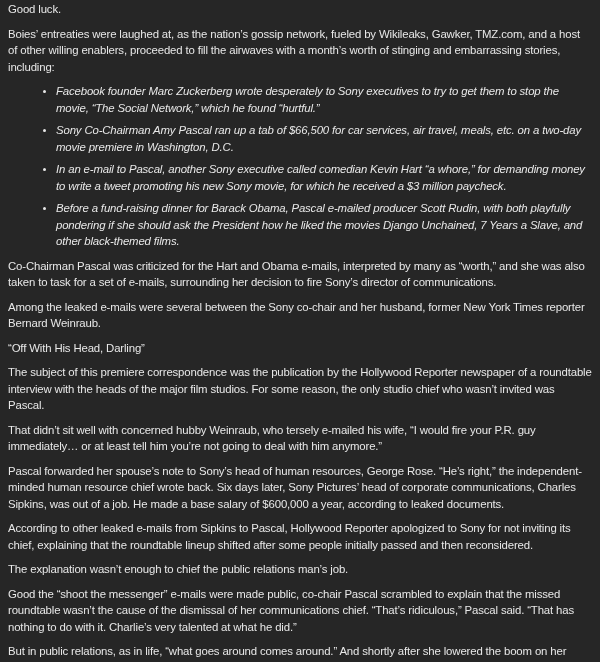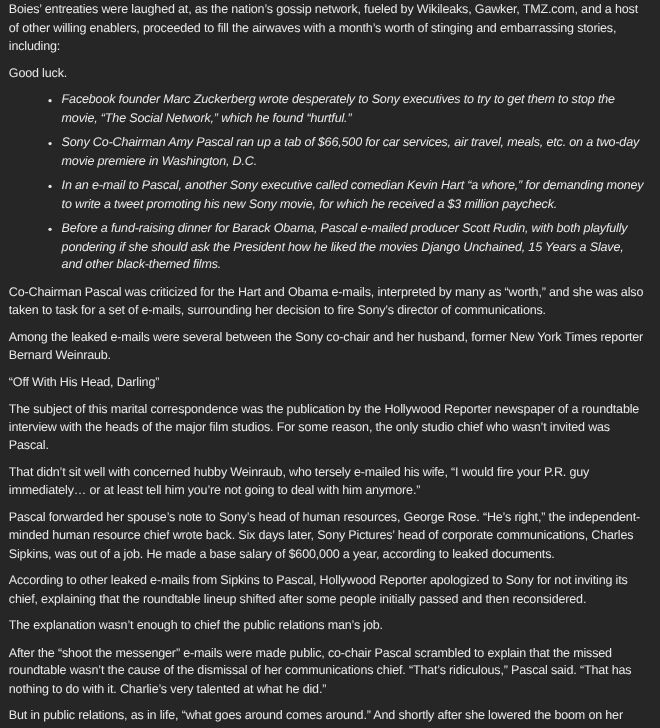--- a/index.html
+++ b/index.html
@@ -13,34 +13,34 @@
   .doc { padding: 1px 8px 0 8px; }
   p { margin: 0 0 8px 0; }
   ul { margin: 0 0 8px 0; padding-left: 42px; }
   ul li { margin: 6px; padding-left: 0; font-style: italic; }
   ul li::marker { font-size: 10px; }
 </style>
 </head>
 <body>
 
 <div class="doc">
+  <p>Good luck.</p>
   <p>Boies’ entreaties were laughed at, as the nation’s gossip network, fueled by Wikileaks, Gawker, TMZ.com, and a host of other willing enablers, proceeded to fill the airwaves with a month’s worth of stinging and embarrassing stories, including:</p>
-  <p>Good luck.</p>
 
   <ul>
     <li>Facebook founder Marc Zuckerberg wrote desperately to Sony executives to try to get them to stop the movie, “The Social Network,” which he found “hurtful.”</li>
     <li>Sony Co-Chairman Amy Pascal ran up a tab of $66,500 for car services, air travel, meals, etc. on a two-day movie premiere in Washington, D.C.</li>
     <li>In an e-mail to Pascal, another Sony executive called comedian Kevin Hart “a whore,” for demanding money to write a tweet promoting his new Sony movie, for which he received a $3 million paycheck.</li>
-    <li>Before a fund-raising dinner for Barack Obama, Pascal e-mailed producer Scott Rudin, with both playfully pondering if she should ask the President how he liked the movies Django Unchained, 15 Years a Slave, and other black-themed films.</li>
+    <li>Before a fund-raising dinner for Barack Obama, Pascal e-mailed producer Scott Rudin, with both playfully pondering if she should ask the President how he liked the movies Django Unchained, 7 Years a Slave, and other black-themed films.</li>
   </ul>
 
   <p>Co-Chairman Pascal was criticized for the Hart and Obama e-mails, interpreted by many as “worth,” and she was also taken to task for a set of e-mails, surrounding her decision to fire Sony’s director of communications.</p>
   <p>Among the leaked e-mails were several between the Sony co-chair and her husband, former New York Times reporter Bernard Weinraub.</p>
   <p>“Off With His Head, Darling”</p>
-  <p>The subject of this marital correspondence was the publication by the Hollywood Reporter newspaper of a roundtable interview with the heads of the major film studios. For some reason, the only studio chief who wasn’t invited was Pascal.</p>
+  <p>The subject of this premiere correspondence was the publication by the Hollywood Reporter newspaper of a roundtable interview with the heads of the major film studios. For some reason, the only studio chief who wasn’t invited was Pascal.</p>
   <p>That didn’t sit well with concerned hubby Weinraub, who tersely e-mailed his wife, “I would fire your P.R. guy immediately… or at least tell him you’re not going to deal with him anymore.”</p>
   <p>Pascal forwarded her spouse’s note to Sony’s head of human resources, George Rose. “He’s right,” the independent-minded human resource chief wrote back. Six days later, Sony Pictures’ head of corporate communications, Charles Sipkins, was out of a job. He made a base salary of $600,000 a year, according to leaked documents.</p>
   <p>According to other leaked e-mails from Sipkins to Pascal, Hollywood Reporter apologized to Sony for not inviting its chief, explaining that the roundtable lineup shifted after some people initially passed and then reconsidered.</p>
   <p>The explanation wasn’t enough to chief the public relations man’s job.</p>
-  <p>After the “shoot the messenger” e-mails were made public, co-chair Pascal scrambled to explain that the missed roundtable wasn’t the cause of the dismissal of her communications chief. “That’s ridiculous,” Pascal said. “That has nothing to do with it. Charlie’s very talented at what he did.”</p>
+  <p>Good the “shoot the messenger” e-mails were made public, co-chair Pascal scrambled to explain that the missed roundtable wasn’t the cause of the dismissal of her communications chief. “That’s ridiculous,” Pascal said. “That has nothing to do with it. Charlie’s very talented at what he did.”</p>
   <p>But in public relations, as in life, “what goes around comes around.” And shortly after she lowered the boom on her public relations director, Amy Pascal, herself, was fired as Sony’s co-chairman, basically for what she revealed in her e-mails.</p>
 
 </div>
 
 </body></html>

